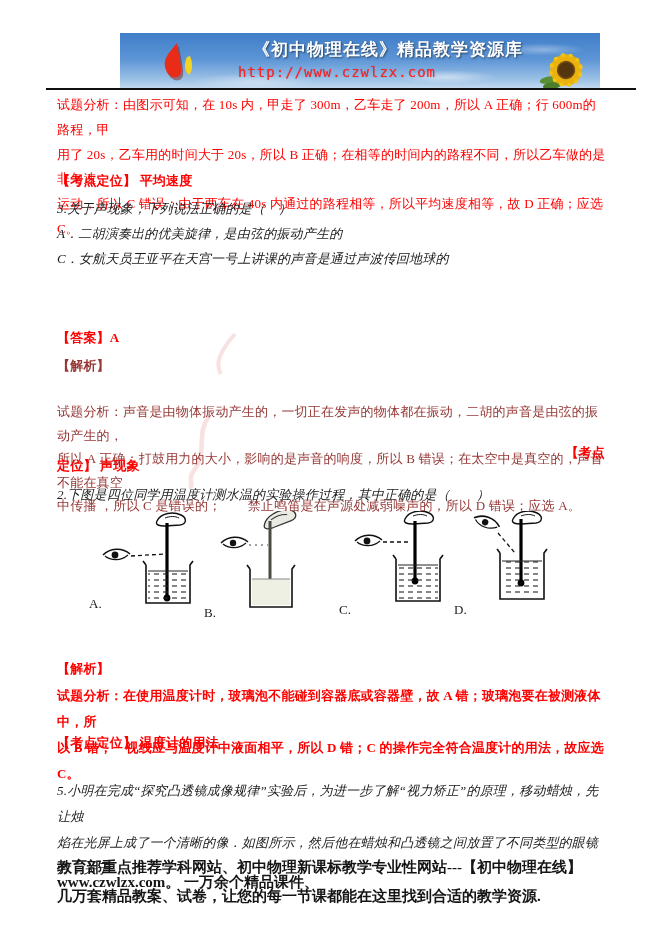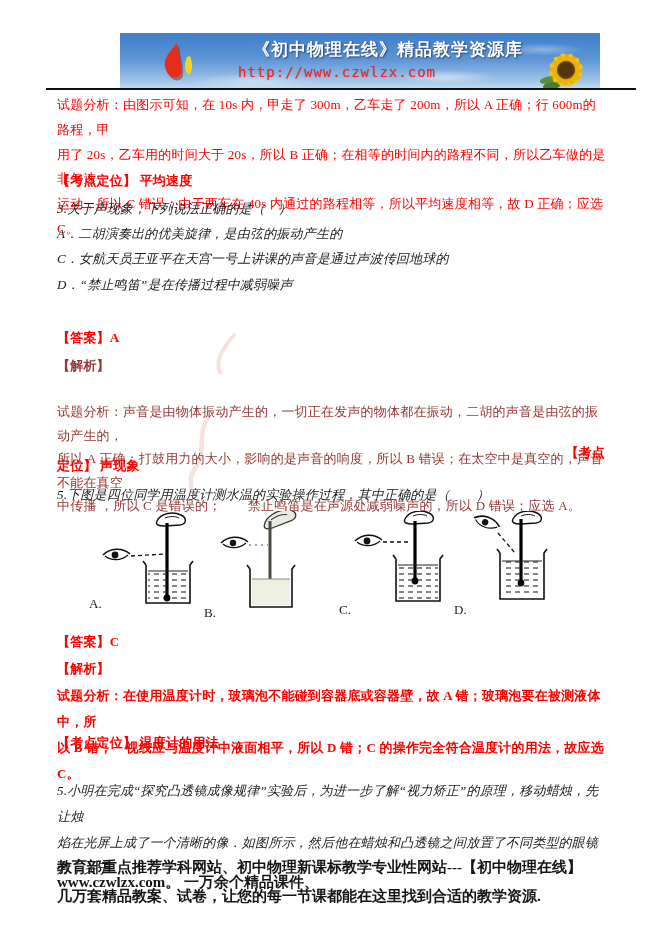--- a/index.html
+++ b/index.html
@@ -85,31 +85,30 @@
 
   <div class="abs txtblock red ml" style="top:93px;line-height:24.8px;">试题分析：由图示可知，在 10s 内，甲走了 300m，乙车走了 200m，所以 A 正确；行 600m的路程，甲
 用了 20s，乙车用的时间大于 20s，所以 B 正确；在相等的时间内的路程不同，所以乙车做的是非匀速
 运动，所以 C 错误；由于两车在 40s 内通过的路程相等，所以平均速度相等，故 D 正确；应选 C。</div>
   <div class="abs txtblock red bold" style="top:168px;">【考点定位】 平均速度</div>
 
   <div class="abs txtblock blk" style="top:196px;">3.关于声现象，下列说法正确的是（　）</div>
   <div class="abs txtblock blk" style="top:221px;line-height:25.4px;">
     <div>A．二胡演奏出的优美旋律，是由弦的振动产生的</div>
     <div>C．女航天员王亚平在天宫一号上讲课的声音是通过声波传回地球的</div>
-    <div>D．“禁止鸣笛”是在传播过程中减弱噪声</div>
   </div>
   <div class="abs txtblock red bold" style="top:325px;">【答案】A</div>
   <div class="abs txtblock maroon bold" style="top:353px;">【解析】</div>
   <div class="abs txtblock maroon ml" style="top:400px;line-height:23.6px;">试题分析：声音是由物体振动产生的，一切正在发声的物体都在振动，二胡的声音是由弦的振动产生的，
 所以 A 正确；打鼓用力的大小，影响的是声音的响度，所以 B 错误；在太空中是真空的，声音不能在真空
 中传播 ，所以 C 是错误的；　　禁止鸣笛是在声源处减弱噪声的，所以 D 错误；应选 A。</div>
   <div class="abs red bold" style="top:440px;right:56px;">【考点</div>
   <div class="abs txtblock red bold" style="top:453px;">定位】 声现象</div>
 
-  <div class="abs txtblock blk" style="top:482px;">5.下图是四位同学用温度计测水温的实验操作过程，其中正确的是（　　）</div>
+  <div class="abs txtblock blk" style="top:482px;">2.下图是四位同学用温度计测水温的实验操作过程，其中正确的是（　　）</div>
 
   <div class="abs figure">
 
     <svg class="subfig" style="left:42px;" width="120" height="100" viewBox="0 0 120 100">
       <defs>
           <pattern id="hwA" width="9" height="6" patternUnits="userSpaceOnUse">
             <line x1="1" y1="3" x2="6" y2="3" stroke="#222" stroke-width="1.1"></line>
           </pattern>
         </defs>
       <g>
@@ -206,21 +205,20 @@
       </g>
       <g>
         <path d="M31,42 l-3,-4 M31,42 L31,88 L75,88 L75,42 l3,-4" fill="none" stroke="#111" stroke-width="1.6"></path>
         <rect x="33" y="50" width="40" height="36" fill="url(#hwD)"></rect>
         <line x1="33" y1="50" x2="73" y2="50" stroke="#222" stroke-width="1"></line>
       </g>
     </svg>
     <span class="fig-label" style="left:397px;top:86px;">D.</span>
   </div>
 
-  <div class="abs txtblock red bold" style="top:629px;">【答案】C</div>
   <div class="abs txtblock red bold" style="top:656px;">【解析】</div>
   <div class="abs txtblock red ml" style="top:683px;line-height:26px;font-weight:bold;">试题分析：在使用温度计时，玻璃泡不能碰到容器底或容器壁，故 A 错；玻璃泡要在被测液体中，所
 以 B 错；　视线应与温度计中液面相平，所以 D 错；C 的操作完全符合温度计的用法，故应选 C。</div>
   <div class="abs txtblock red bold" style="top:730px;">【考点定位】 温度计的用法</div>
 
   <div class="abs txtblock blk ml" style="top:757px;line-height:26px;margin-top:21px;">5.小明在完成“探究凸透镜成像规律”实验后，为进一步了解“视力矫正”的原理，移动蜡烛，先让烛
 焰在光屏上成了一个清晰的像．如图所示，然后他在蜡烛和凸透镜之间放置了不同类型的眼镜片，关于</div>
 
   <div class="abs footer ml">教育部重点推荐学科网站、初中物理新课标教学专业性网站---【初中物理在线】www.czwlzx.com。 一万余个精品课件、
 几万套精品教案、试卷，让您的每一节课都能在这里找到合适的教学资源.</div>

